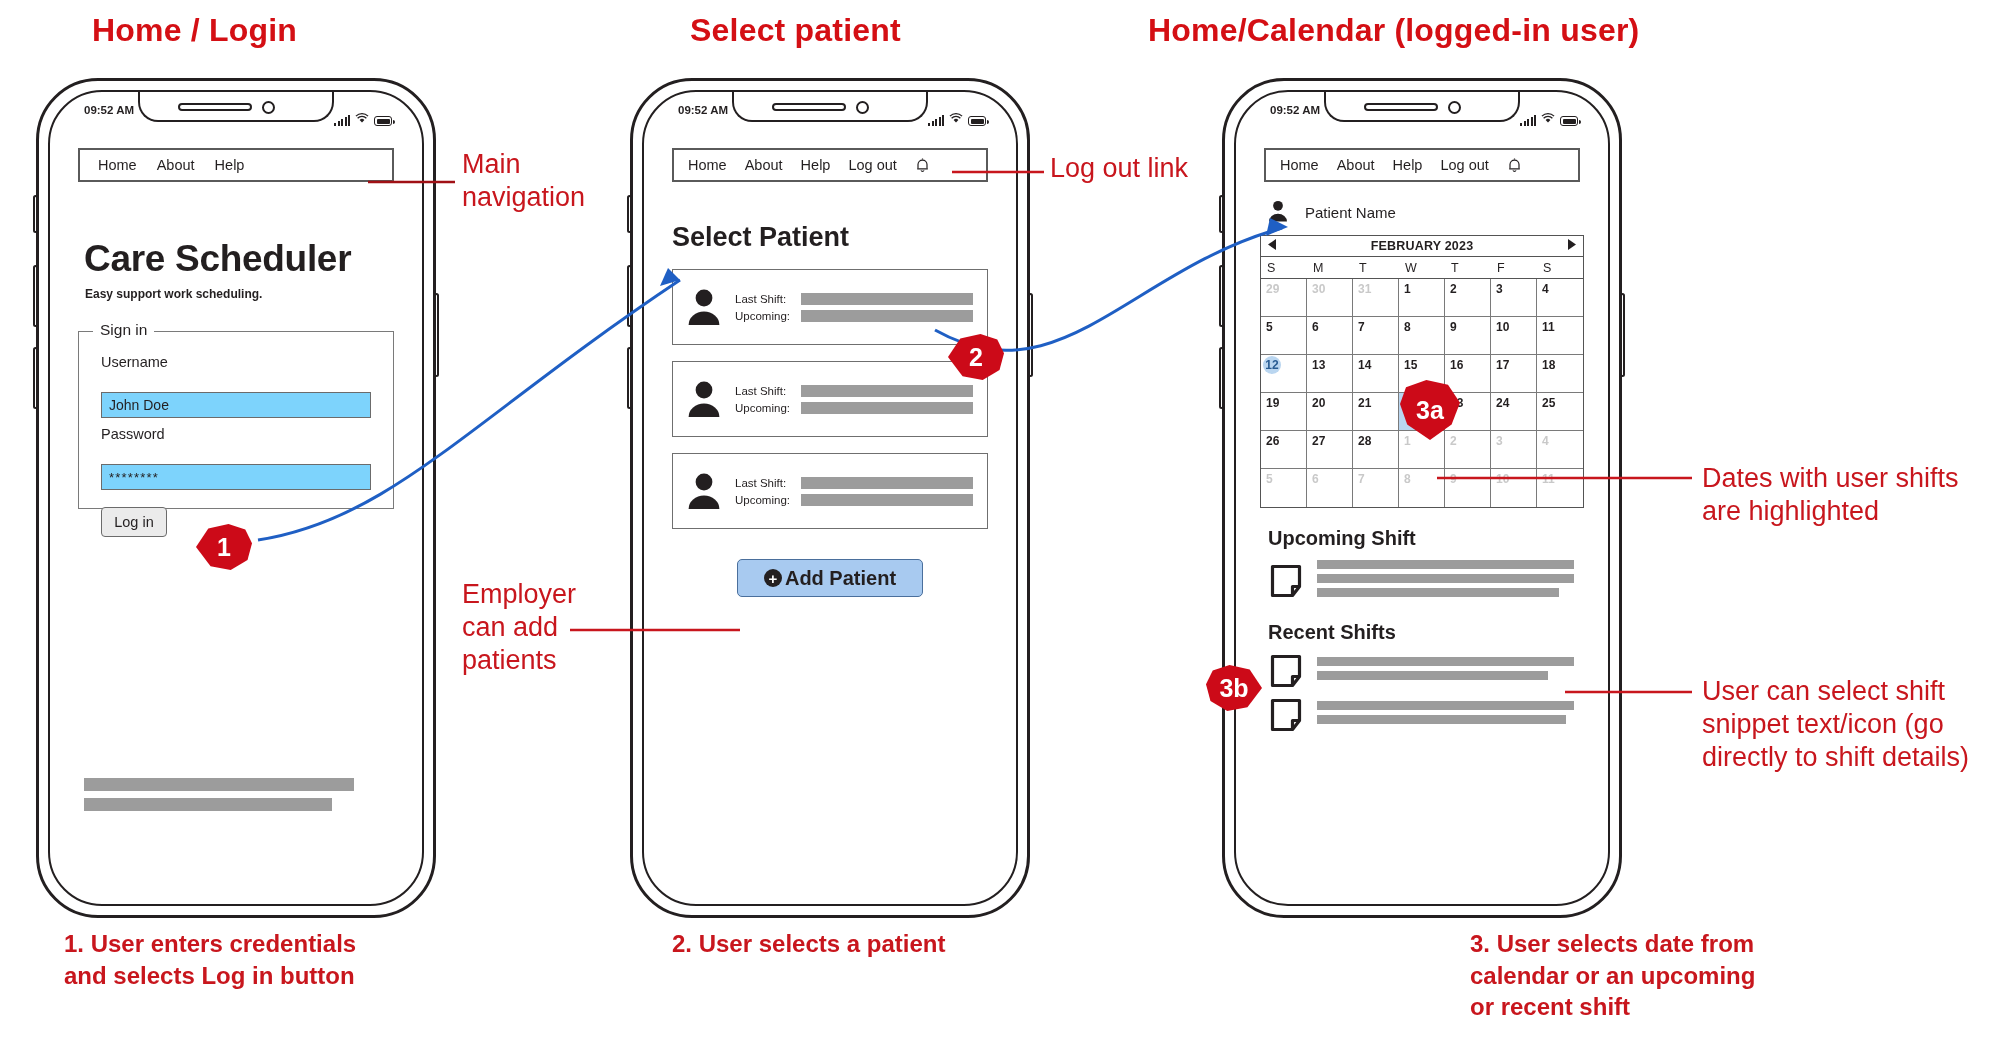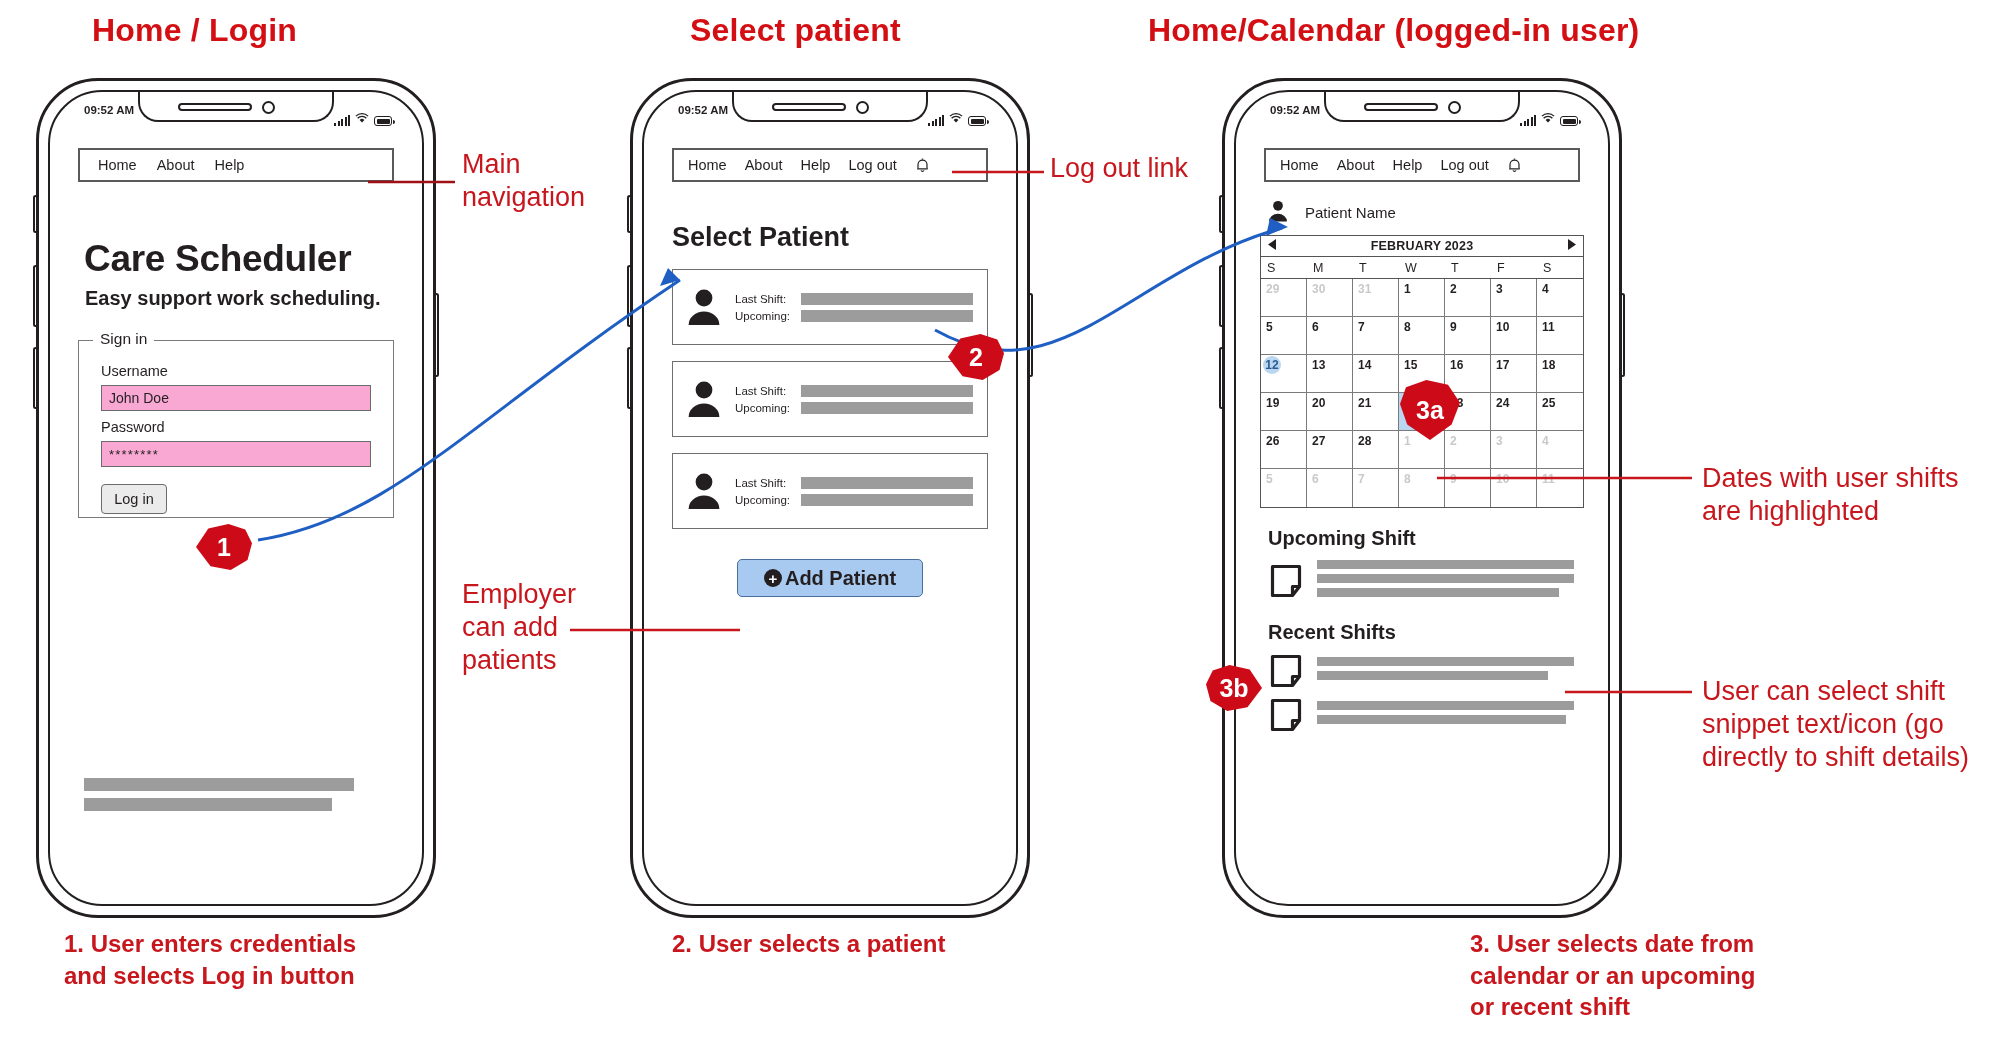--- a/index.html
+++ b/index.html
@@ -112,42 +112,42 @@
   .bell { display:inline-block; width: 15px; height: 15px; position: relative; }
   .bell svg { display:block; }
 
   
   .brand {
     margin: 56px 0 0 22px;
     font-size: 37px; font-weight: bold; color: #231f20; letter-spacing: -.3px;
   }
   .tagline {
     margin: 7px 0 0 23px;
-    font-size: 20px; font-weight: bold; color: #231f20;
+    font-size: 12px; font-weight: bold; color: #231f20;
   }
   .fieldset {
     margin: 30px 16px 0 16px;
     border: 1.5px solid #7a7a7a;
     padding: 14px 22px 22px 22px;
     position: relative;
     height: 178px;
   }
   .legend {
     position: absolute; top: -11px; left: 14px;
     background: #fff; padding: 0 7px;
     font-size: 15.5px; color: #231f20;
   }
   .flabel { font-size: 14.5px; color: #231f20; margin-top: 8px; }
   .finput {
-    margin-top: 6px;
+    margin-top: 22px;
     height: 26px; border: 1.5px solid #6b6b6b;
     display: flex; align-items: center;
     padding: 0 7px;
     font-size: 14px; color: #231f20;
-    background: #f9a8d4;
+    background: #7dd3fc;
   }
   .finput.pw { letter-spacing: 1.2px; font-size: 13px; }
   .loginbtn {
     margin-top: 17px;
     width: 66px; height: 30px;
     border: 1.5px solid #6b6b6b; border-radius: 4px;
     background: #ebebeb;
     display:flex; align-items:center; justify-content:center;
     font-size: 14.5px; color: #231f20;
   }

